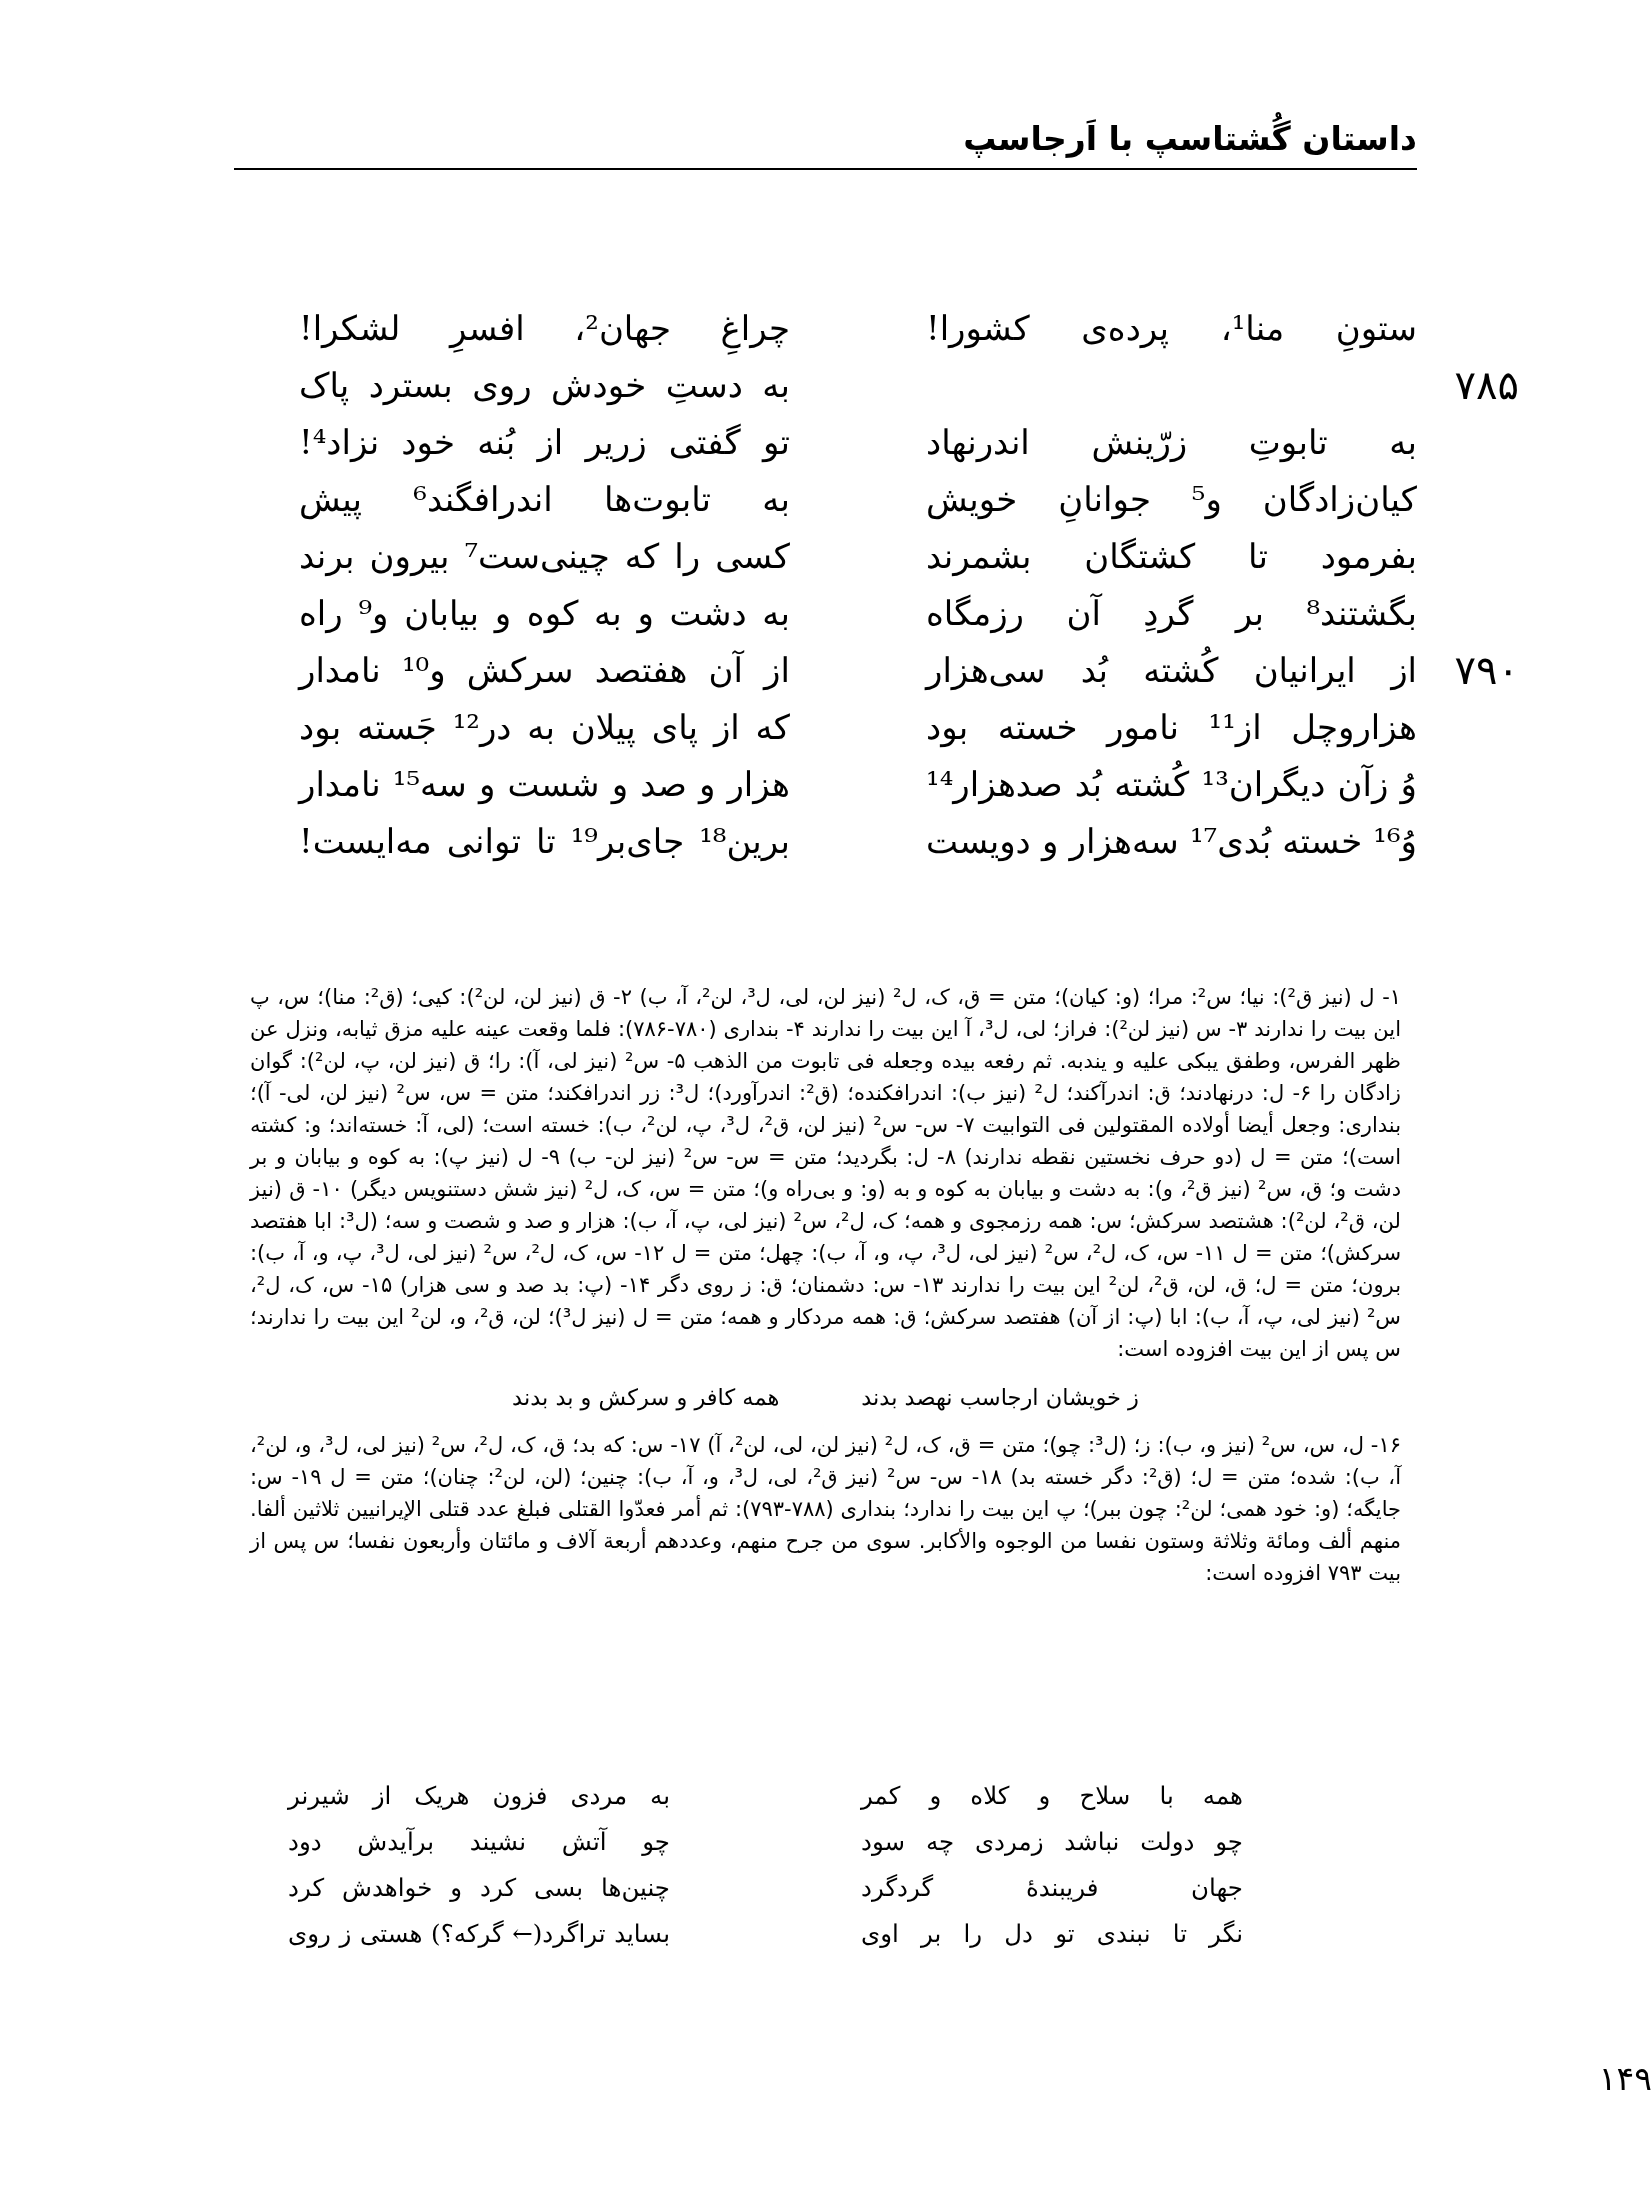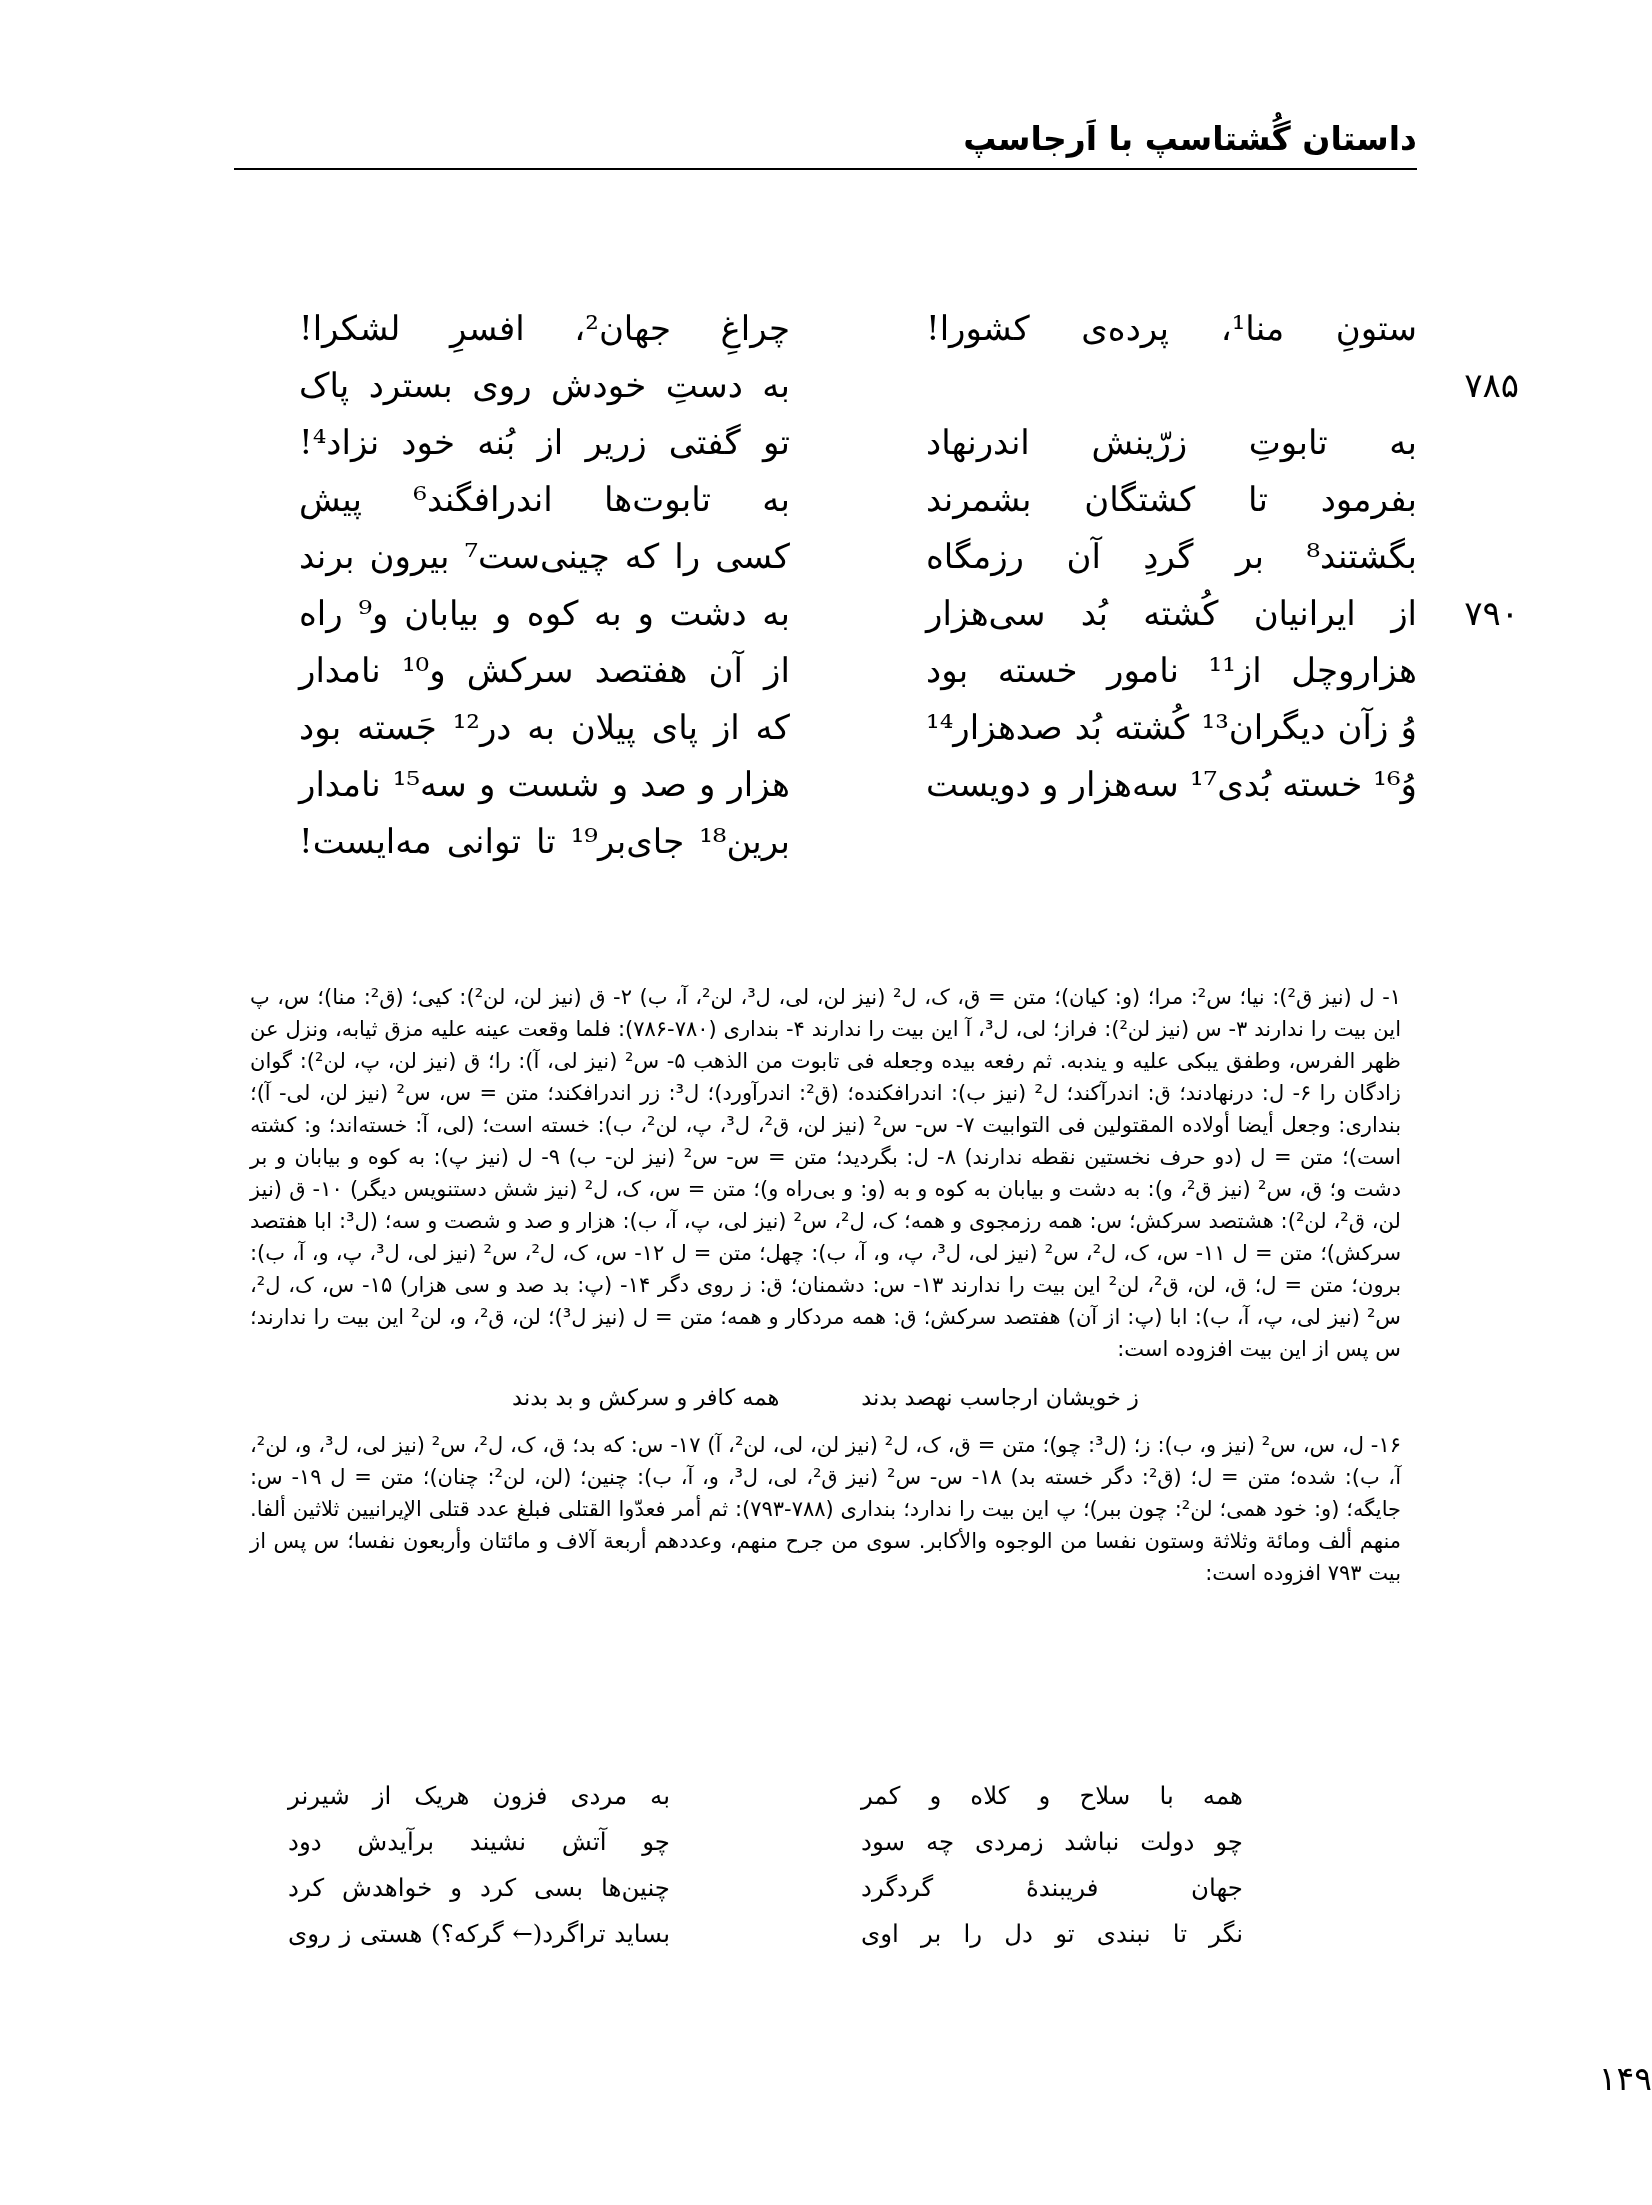--- a/index.html
+++ b/index.html
@@ -17,21 +17,21 @@
     position: absolute; top: 300px; right: 235px; width: 1183px; height: 573px;
   }
   .col { position: absolute; top: 0; width: 491px; }
   .col.right { right: 0; }
   .col.left { right: 627px; }
   .line {
     height: 57px; line-height: 57px; font-size: 34px; position: relative;
     text-align: justify; text-align-last: justify;
   }
   .line .num {
-    position: absolute; right: -102px; top: 0; font-size: 34px;
+    position: absolute; right: -102px; top: 0; font-size: 40px;
     font-family: Liberation Sans, sans-serif; text-align-last: auto;
   }
   .col.right .line { padding-right: 0; }
 
   .notes {
     position: absolute; top: 965px; right: 235px; width: 1183px;
     font-family: "DejaVu Sans", sans-serif; font-size: 21px; line-height: 32px;
     text-align: justify;
   }
   .notes p { margin: 16px; }
@@ -56,20 +56,21 @@
 
 <div class="header">
   <span class="header-title">داستان گُشتاسپ با اَرجاسپ</span>
 </div>
 
 <div class="verses">
   <div class="col right">
     <div class="line"><span class="num"></span><span>ستونِ منا¹، پرده‌ی کشورا!</span></div>
     <div class="line"><span class="num">۷۸۵</span></div>
     <div class="line"><span class="num"></span><span>به تابوتِ زرّینش اندرنهاد</span></div>
+    <div class="line"><span class="num"></span><span>کیان‌زادگان و⁵ جوانانِ خویش</span></div>
     <div class="line"><span class="num"></span><span>بفرمود تا کشتگان بشمرند</span></div>
     <div class="line"><span class="num"></span><span>بگشتند⁸ بر گردِ آن رزمگاه</span></div>
     <div class="line"><span class="num">۷۹۰</span><span>از ایرانیان کُشته بُد سی‌هزار</span></div>
     <div class="line"><span class="num"></span><span>هزاروچل از¹¹ نامور خسته بود</span></div>
     <div class="line"><span class="num"></span><span>وُ زآن دیگران¹³ کُشته بُد صدهزار¹⁴</span></div>
     <div class="line"><span class="num"></span><span>وُ¹⁶ خسته بُدی¹⁷ سه‌هزار و دویست</span></div>
   </div>
   <div class="col left">
     <div class="line">چراغِ جهان²، افسرِ لشکرا!</div>
     <div class="line">به دستِ خودش روی بسترد پاک</div>

